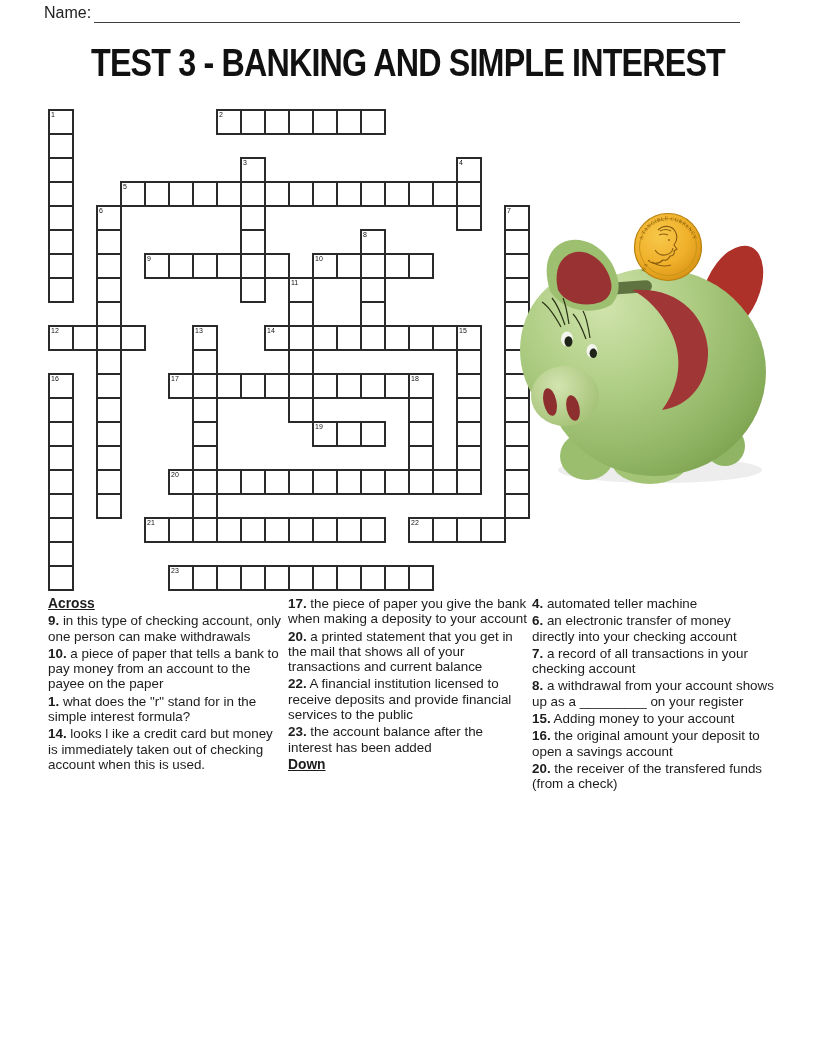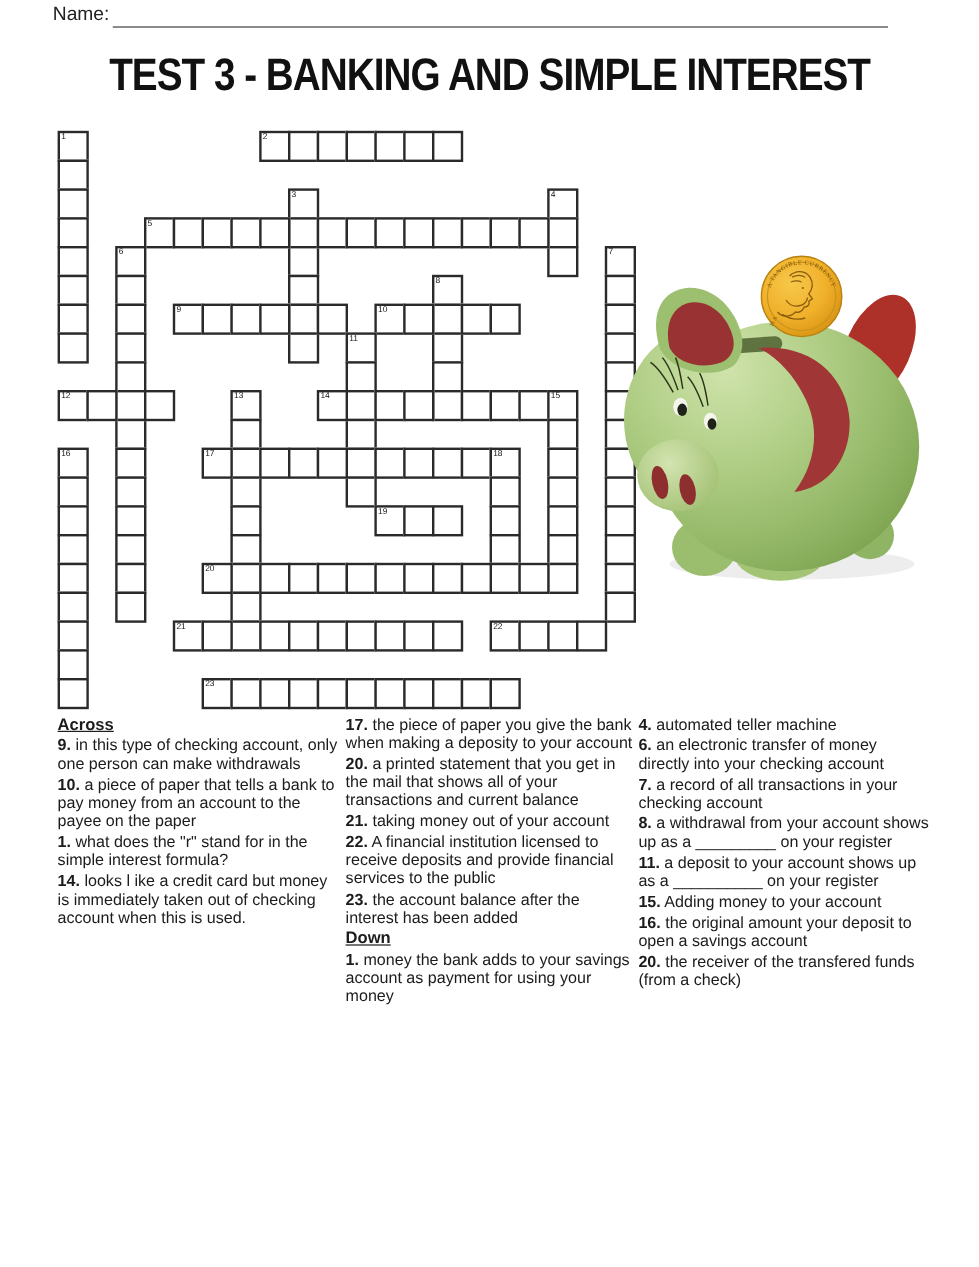--- a/index.html
+++ b/index.html
@@ -317,29 +317,26 @@
   <div id="clue-col-1" class="clue-col">
       <div class="clue-header">Across</div>
       <p class="clue"><b>9.</b> in this type of checking account, only one person can make withdrawals</p>
       <p class="clue"><b>10.</b> a piece of paper that tells a bank to pay money from an account to the payee on the paper</p>
       <p class="clue"><b>1.</b> what does the "r" stand for in the simple interest formula?</p>
       <p class="clue"><b>14.</b> looks l ike a credit card but money is immediately taken out of checking account when this is used.</p>
     </div>
   <div id="clue-col-2" class="clue-col">
       <p class="clue"><b>17.</b> the piece of paper you give the bank when making a deposity to your account</p>
       <p class="clue"><b>20.</b> a printed statement that you get in the mail that shows all of your transactions and current balance</p>
-      <p class="clue"><b>21.</b> taking money out of your account</p>
       <p class="clue"><b>22.</b> A financial institution licensed to receive deposits and provide financial services to the public</p>
       <p class="clue"><b>23.</b> the account balance after the interest has been added</p>
       <div class="clue-header">Down</div>
-      <p class="clue"><b>1.</b> money the bank adds to your savings account as payment for using your money</p>
     </div>
   <div id="clue-col-3" class="clue-col">
       <p class="clue"><b>4.</b> automated teller machine</p>
       <p class="clue"><b>6.</b> an electronic transfer of money directly into your checking account</p>
       <p class="clue"><b>7.</b> a record of all transactions in your checking account</p>
       <p class="clue"><b>8.</b> a withdrawal from your account shows up as a _________ on your register</p>
-      <p class="clue"><b>11.</b> a deposit to your account shows up as a __________ on your register</p>
       <p class="clue"><b>15.</b> Adding money to your account</p>
       <p class="clue"><b>16.</b> the original amount your deposit to open a savings account</p>
       <p class="clue"><b>20.</b> the receiver of the transfered funds (from a check)</p>
     </div>
 </div>
 
 </body></html>

